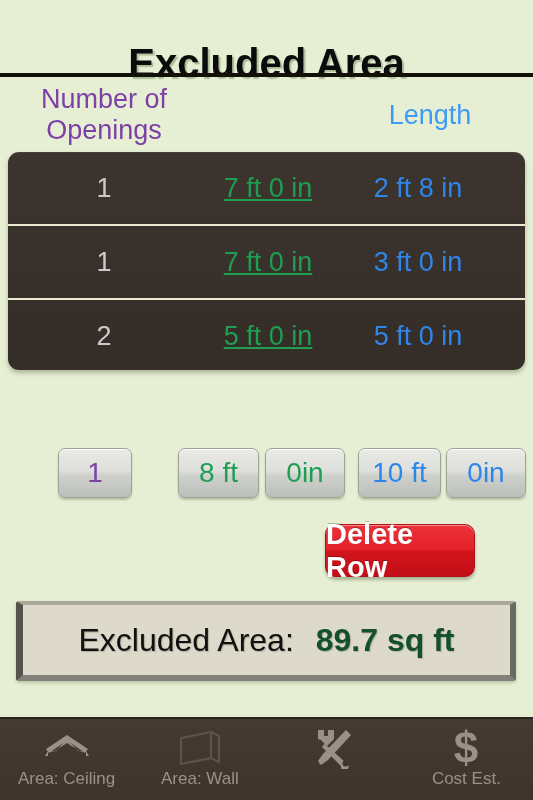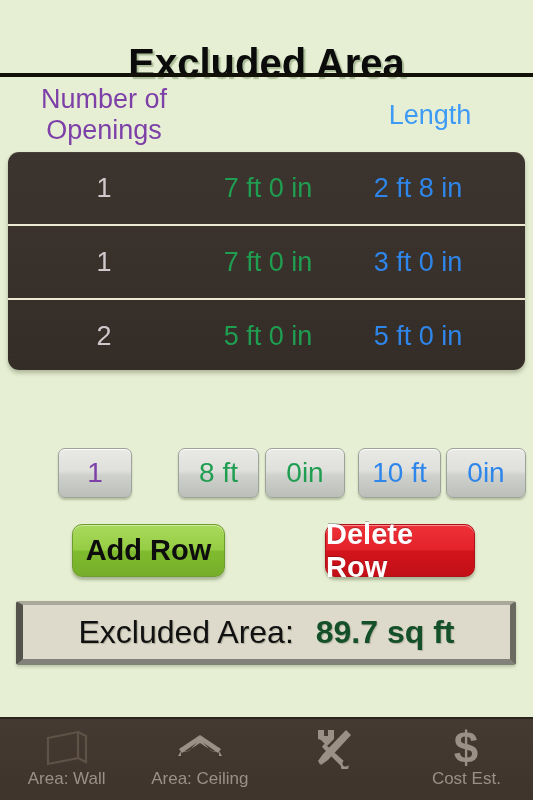--- a/index.html
+++ b/index.html
@@ -100,20 +100,21 @@
     text-align: center;
   }
   .cell-count {
     width: 188px;
     margin-left: 2px;
     color: #cfc9cc;
   }
   .cell-width {
     width: 140px;
     color: #1f9e52;
+    text-decoration: underline;
   }
   .cell-length {
     width: 160px;
     color: #2f86ea;
   }
 
   
   .steppers {
     position: absolute;
     left: 0; top: 448px;
@@ -176,21 +177,21 @@
     border: 1px solid #b01118;
     background: linear-gradient(180deg, #ee3138 0%, #e4222a 48%, #d2141c 52%, #c20f17 100%);
     text-shadow: 0 -1px 0 rgba(0,0,0,0.25);
   }
 
   
   .result {
     position: absolute;
     left: 16px; top: 601px;
     width: 500px;
-    height: 64px;
+    height: 80px;
     box-sizing: border-box;
     background: #dedacb;
     border-top: 4px solid #a9a89a;
     border-left: 7px solid #55544c;
     border-right: 6px solid #6b6a60;
     border-bottom: 6px solid #83827a;
     border-radius: 3px;
     display: flex;
     align-items: center;
     justify-content: center;
@@ -284,53 +285,52 @@
 
   <div class="steppers">
     <div class="btn-silver sp-count">1</div>
     <div class="btn-silver sp-wft">8 ft</div>
     <div class="btn-silver sp-win">0in</div>
     <div class="btn-silver sp-lft">10 ft</div>
     <div class="btn-silver sp-lin">0in</div>
   </div>
 
   <div class="actions">
-    <div class="btn-action btn-add">Add Row</div>
     <div class="btn-action btn-del">Delete Row</div>
   </div>
 
   <div class="result">
     <div class="result-inner">
       <span class="result-label">Excluded Area:</span>
       <span class="result-value">89.7 sq ft</span>
     </div>
   </div>
 
   <div class="tabbar">
+
+    <div class="tab">
+      <div class="tab-icon">
+        <svg width="50" height="30" viewBox="0 0 50 30" aria-hidden="true">
+          <path d="M3 23 L6 18 L14 18 L25 6 L36 18 L44 18 L47 23 L44 23 L44 18.5 L38 18.5 L25 10 L12 18.5 L6 18.5 L6 23 Z" fill="#9b9086"></path>
+          <path d="M4 16 L25 2 L46 16 L43 20 L25 7.5 L7 20 Z" fill="#9b9086"></path>
+        </svg>
+      </div>
+      <div class="tab-label">Area: Ceiling</div>
+    </div>
 
     <div class="tab">
       <div class="tab-icon">
         <svg width="46" height="38" viewBox="0 0 46 38" aria-hidden="true">
           <g class="icon-wall">
             <polygon points="4,9 34,3 34,29 4,35"></polygon>
             <polyline points="34,3 42,7 42,33 34,29"></polyline>
           </g>
         </svg>
       </div>
       <div class="tab-label">Area: Wall</div>
-    </div>
-
-    <div class="tab">
-      <div class="tab-icon">
-        <svg width="50" height="30" viewBox="0 0 50 30" aria-hidden="true">
-          <path d="M3 23 L6 18 L14 18 L25 6 L36 18 L44 18 L47 23 L44 23 L44 18.5 L38 18.5 L25 10 L12 18.5 L6 18.5 L6 23 Z" fill="#9b9086"></path>
-          <path d="M4 16 L25 2 L46 16 L43 20 L25 7.5 L7 20 Z" fill="#9b9086"></path>
-        </svg>
-      </div>
-      <div class="tab-label">Area: Ceiling</div>
     </div>
 
 
     <div class="tab">
       <div class="tab-icon">
         <svg width="44" height="42" viewBox="0 0 44 42" aria-hidden="true">
           <g fill="#9b9086">
             <path d="M7 3 L13 3 L13 9 L17 9 L17 3 L23 3 L23 12 L16 19 L10 13 L7 12 Z"></path>
             <path d="M13.5 16.5 L35 36 A3.8 3.8 0 1 1 30 39 L11 20 Z"></path>
             <circle cx="34.5" cy="36.5" r="3" fill="#3e342c"></circle>

